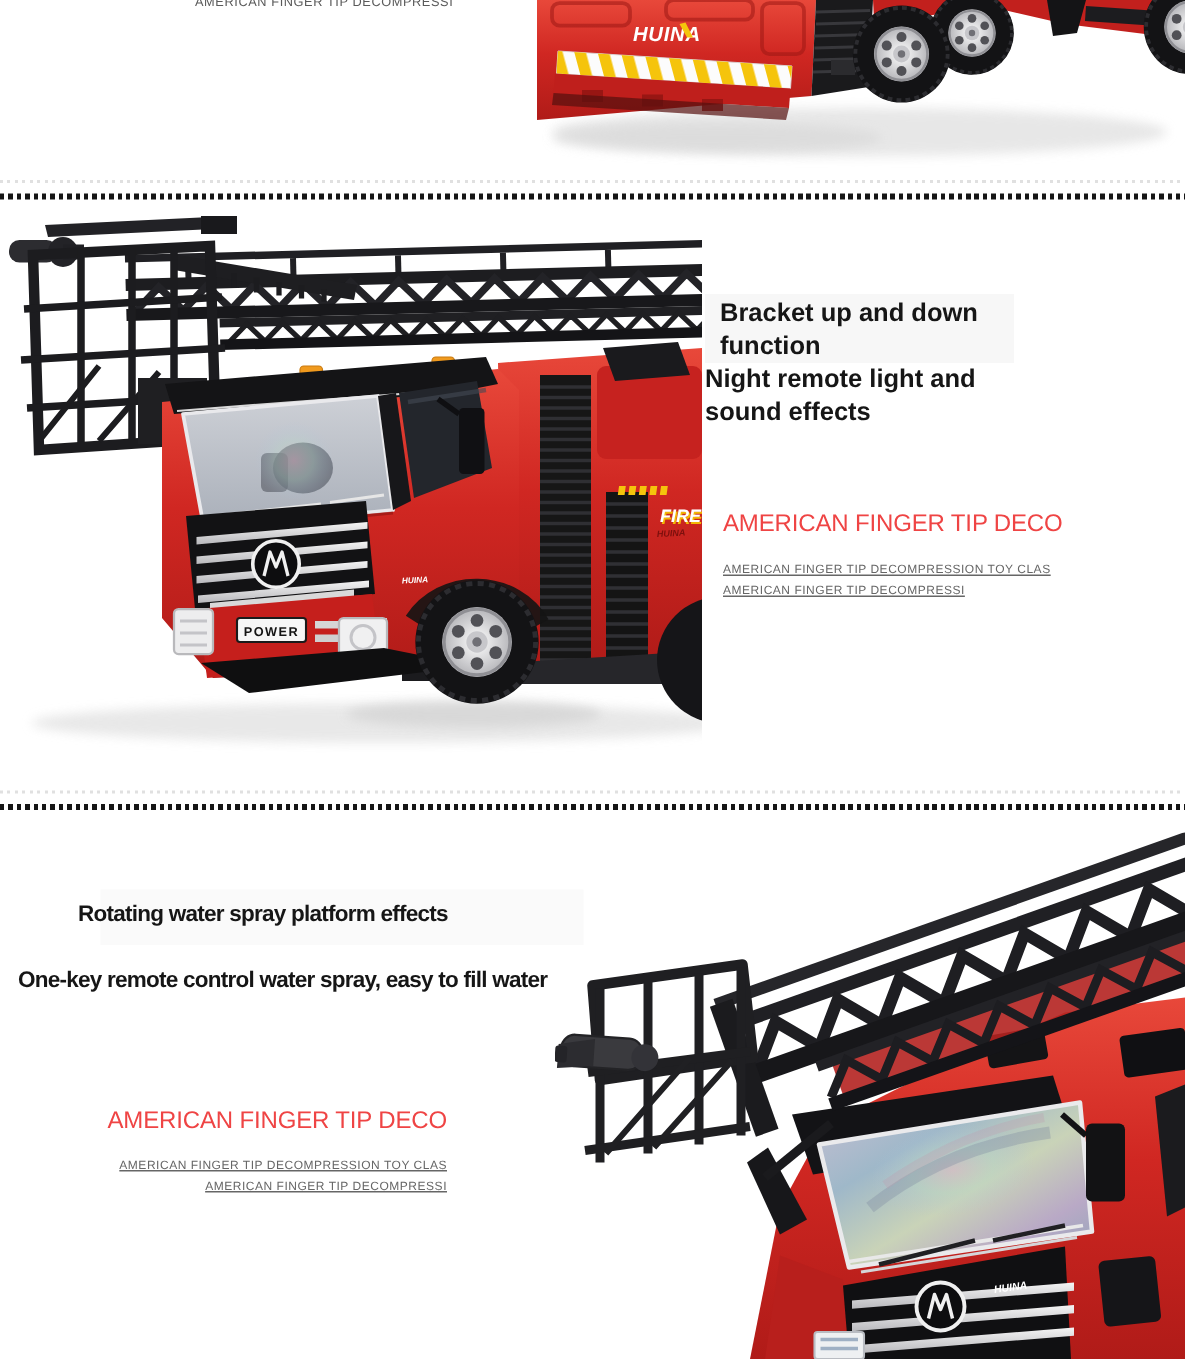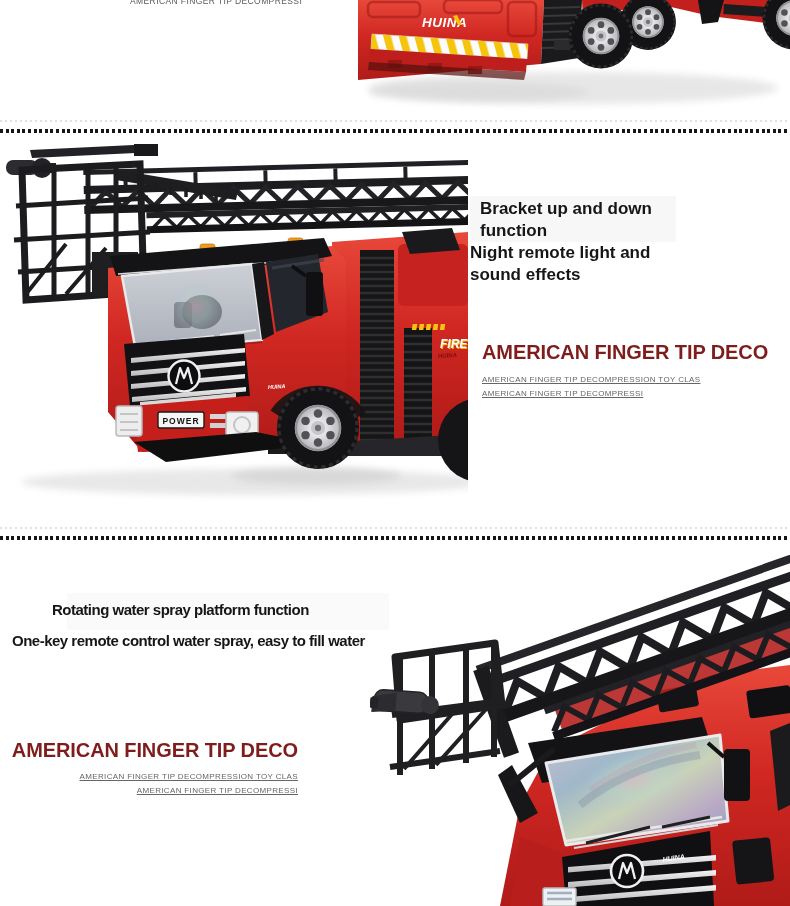--- a/index.html
+++ b/index.html
@@ -13,21 +13,21 @@
   .divider{position:absolute;left:0;width:790px;height:4px;
     background:repeating-linear-gradient(90deg,#161616 0 3px,transparent 3px 5.6px);}
   .divider-faint{position:absolute;left:0;width:790px;height:2px;
     background:repeating-linear-gradient(90deg,#e0e0e0 0 2px,transparent 2px 5px);}
   .caption-top{left:130px;top:-4px;font-size:8.5px;line-height:10px;color:#5a5a5a;
     letter-spacing:.4px;white-space:nowrap;}
   .feat{font-weight:700;color:#161616;}
   .feat-mid{font-size:17px;line-height:1.28;}
   .gray-box{background:#f7f7f7;}
   .gray-box-faint{background:#fafafa;}
-  .heading{font-weight:700;font-size:20px;color:#7f1d1d;letter-spacing:-.1px;white-space:nowrap;}
+  .heading{font-weight:400;font-size:16px;color:#ef4444;letter-spacing:-.1px;white-space:nowrap;}
   .subline{font-size:8px;color:#666;letter-spacing:.35px;white-space:nowrap;line-height:10px;text-decoration:underline;}
   .right-block{left:0;width:298px;text-align:right;}
   .feat-bot{font-size:15px;letter-spacing:-.5px;white-space:nowrap;}
   svg{display:block;}
   svg text{font-family:"Liberation Sans",sans-serif;}
 </style>
 </head>
 <body>
 
 <div class="section" id="sec-top">
@@ -258,22 +258,22 @@
   <div class="abs subline" style="left:482px;top:241px;">AMERICAN FINGER TIP DECOMPRESSION TOY CLAS</div>
   <div class="abs subline" style="left:482px;top:255px;">AMERICAN FINGER TIP DECOMPRESSI</div>
 </div>
 
 <div class="divider-faint" style="top:527px;"></div>
 <div class="divider" style="top:536px;"></div>
 
 <div class="section" id="sec-bot">
 
   <div class="abs gray-box-faint" style="left:67px;top:52px;width:322px;height:37px;"></div>
-  <div class="abs feat feat-bot" style="left:52px;top:60px;">Rotating water spray platform function</div>
-  <div class="abs feat feat-bot" style="left:12px;top:91px;">One-key remote control water spray, easy to fill water</div>
+  <div class="abs feat feat-bot" style="left:52px;top:60px;">Rotating water spray platform effects</div>
+  <div class="abs feat feat-bot" style="left:12px;top:104px;">One-key remote control water spray, easy to fill water</div>
 
   <div class="abs heading right-block" style="top:198px;">AMERICAN FINGER TIP DECO</div>
   <div class="abs subline right-block" style="top:231px;">AMERICAN FINGER TIP DECOMPRESSION TOY CLAS</div>
   <div class="abs subline right-block" style="top:245px;">AMERICAN FINGER TIP DECOMPRESSI</div>
 
   <svg class="abs" style="left:370px;top:14px;" width="420" height="351" viewBox="0 0 420 351" aria-hidden="true">
     <defs>
       <linearGradient id="iriB" x1="0" y1="0" x2="1" y2="1">
         <stop offset="0" stop-color="#c7bfd2"></stop>
           <stop offset=".3" stop-color="#9fb8c9"></stop>

